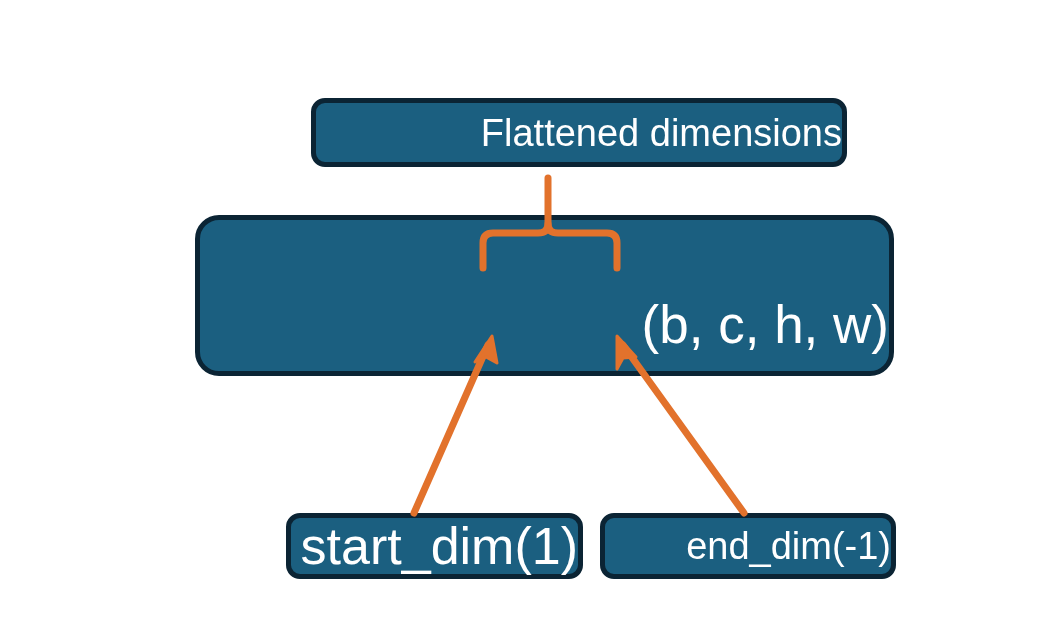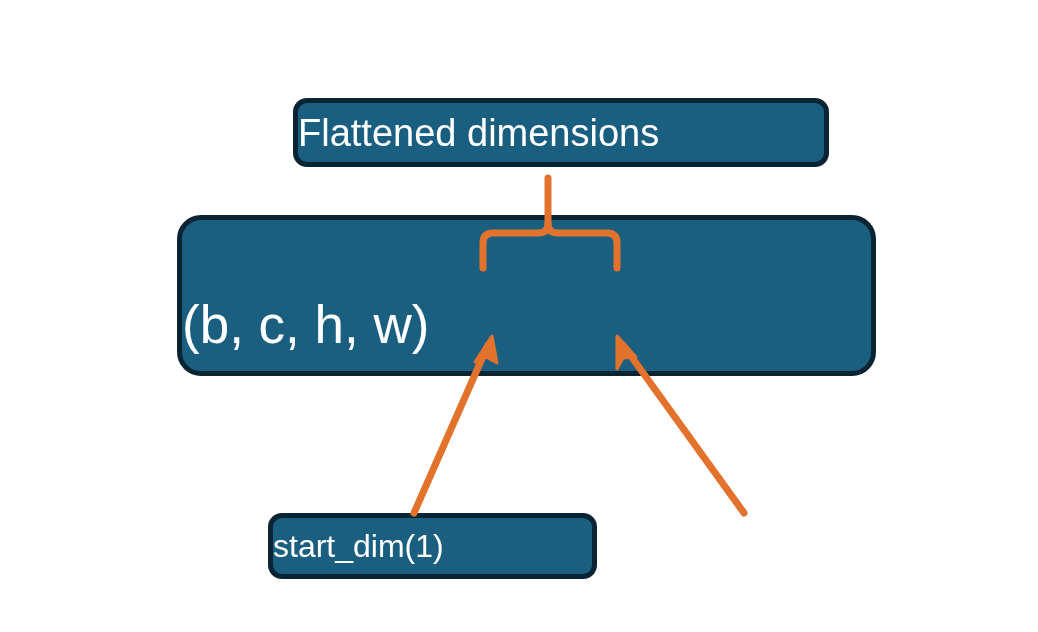--- a/index.html
+++ b/index.html
@@ -16,27 +16,28 @@
     font-family: "Liberation Sans", sans-serif;
   }
   .node {
     position: absolute;
     box-sizing: border-box;
     background: #1B5F80;
     border: 5px solid #0B2434;
     border-radius: 16px;
     display: flex;
     align-items: center;
-    justify-content: flex-start;
+    justify-content: flex-end;
     color: #ffffff;
     font-family: "Liberation Sans", sans-serif;
     font-weight: 400;
     line-height: 1;
     white-space: nowrap;
     user-select: none;
+    margin-left: 18px;
   }
   #node-flattened {
     left: 293px;
     top: 98px;
     width: 536px;
     height: 69px;
     border-radius: 14px;
     font-size: 38px;
   }
   #node-shape {
@@ -45,24 +46,24 @@
     width: 699px;
     height: 161px;
     border-radius: 24px;
     font-size: 53px;
     align-items: flex-end;
     padding-bottom: 20px;
   }
   #node-startdim {
     left: 268px;
     top: 513px;
-    width: 329px;
+    width: 297px;
     height: 66px;
     border-radius: 14px;
-    font-size: 32px;
+    font-size: 52px;
   }
   #node-enddim {
     left: 582px;
     top: 513px;
     width: 296px;
     height: 66px;
     border-radius: 14px;
     font-size: 38px;
   }
   #overlay {
@@ -87,20 +88,23 @@
   </div>
 
   <div class="node" id="node-shape">
     <span class="shape-label">(b, c, h, w)</span>
   </div>
 
   <div class="node" id="node-startdim">
     <span class="shape-label">start_dim(1)</span>
   </div>
 
+  <div class="node" id="node-enddim">
+    <span class="shape-label">end_dim(-1)</span>
+  </div>
 
   <svg id="overlay" viewBox="0 0 1038 632" xmlns="http://www.w3.org/2000/svg">
 
     <g>
       <path d="M 483 268
                L 483 243
                Q 483 233 493 233
                L 538 233
                Q 548 233 548 224
                Q 548 233 558 233

